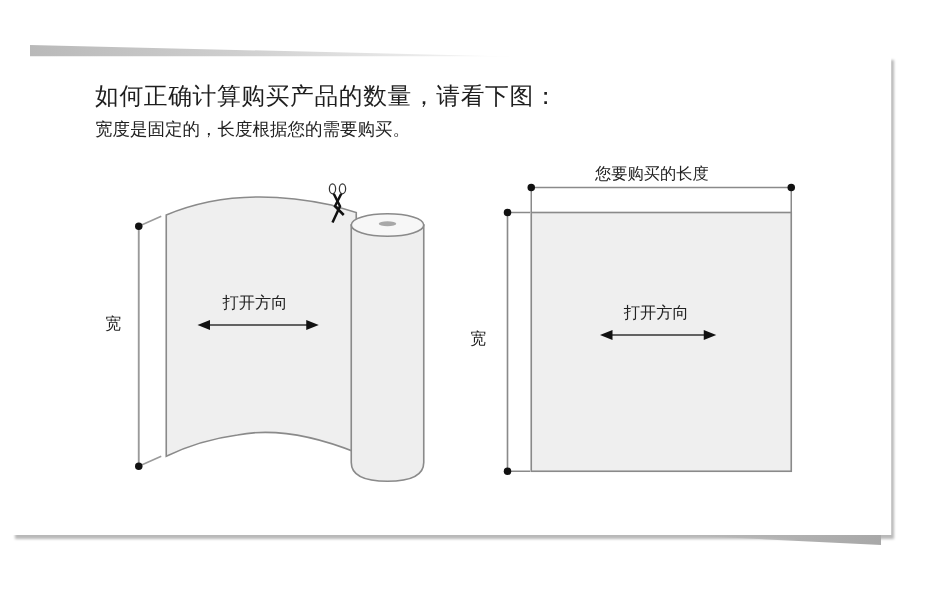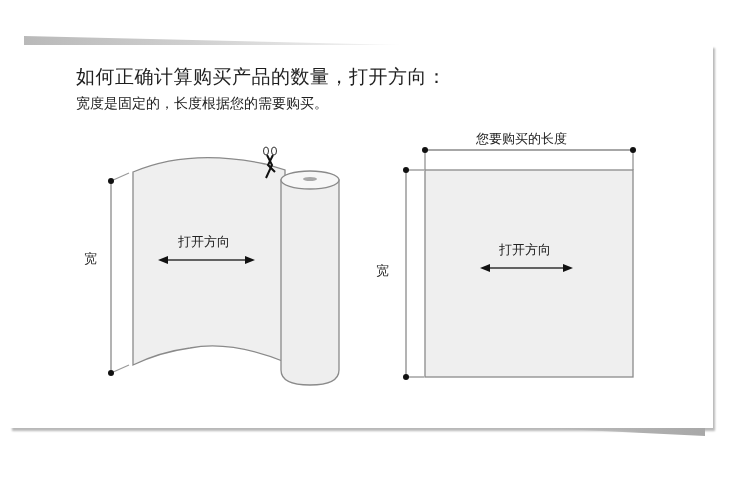--- a/index.html
+++ b/index.html
@@ -32,21 +32,21 @@
   .lbl { position:absolute; font-size:13px; color:#222; white-space:nowrap; }
   svg { position:absolute; left:0; top:0; }
 </style>
 </head>
 <body>
 
 <div class="shadow-top"></div>
 <div class="card"></div>
 <div class="shadow-br"></div>
 
-<div class="title">如何正确计算购买产品的数量，打开方向：</div>
+<div class="title">如何正确计算购买产品的数量，请看下图：</div>
 <div class="subtitle">宽度是固定的，长度根据您的需要购买。</div>
 
 <svg width="750" height="491">
 
   <line x1="111" y1="181" x2="111" y2="373" stroke="#9a9a9a" stroke-width="1.5"></line>
   <line x1="111" y1="181" x2="129" y2="173" stroke="#9a9a9a" stroke-width="1.2"></line>
   <line x1="111" y1="373" x2="129" y2="365" stroke="#9a9a9a" stroke-width="1.2"></line>
   <circle cx="111" cy="181" r="3" fill="#111"></circle>
   <circle cx="111" cy="373" r="3" fill="#111"></circle>
 

